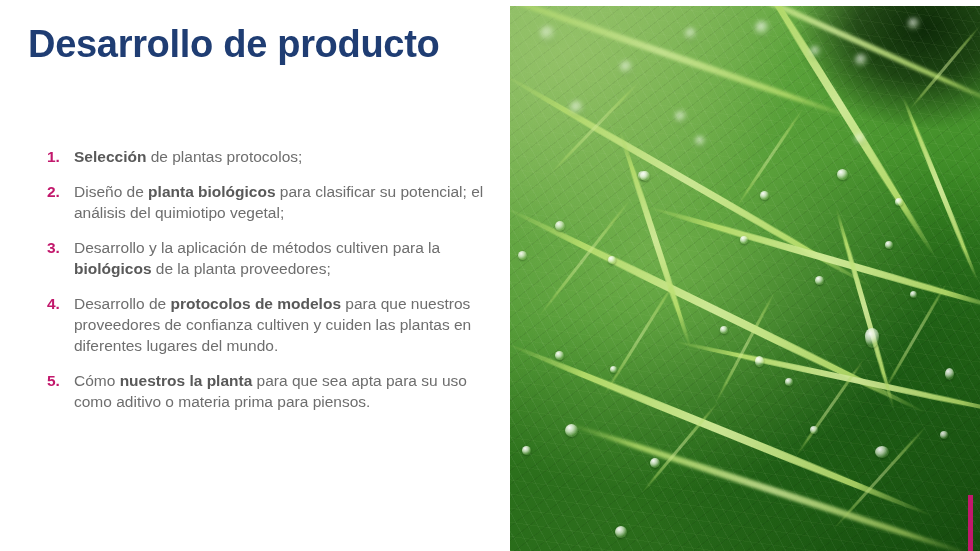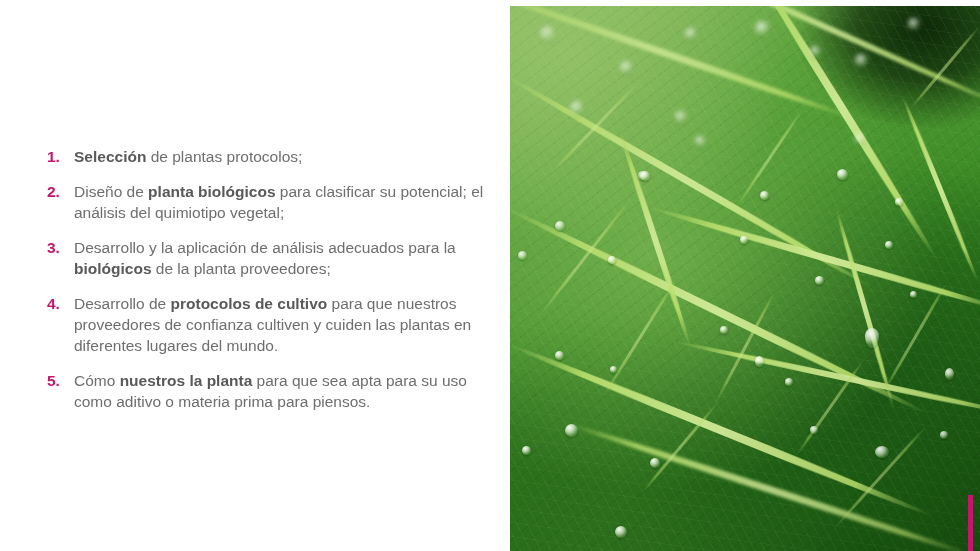--- a/index.html
+++ b/index.html
@@ -160,38 +160,39 @@
     background: #C2186C;
   }
 </style>
 </head>
 <body>
 
 <div id="slide">
 
   <div id="left-panel">
 
+    <div id="page-title">Desarrollo de producto</div>
 
 
     <div id="activities-list">
         <div class="list-item">
           <div class="item-number">1.</div>
           <div class="item-text"><b>Selección</b><span> de plantas protocolos;</span></div>
         </div>
         <div class="list-item">
           <div class="item-number">2.</div>
           <div class="item-text"><span>Diseño de </span><b>planta biológicos</b><span> para clasificar su potencial; el análisis del quimiotipo vegetal;</span></div>
         </div>
         <div class="list-item">
           <div class="item-number">3.</div>
-          <div class="item-text"><span>Desarrollo y la aplicación de análisis adecuados para la </span><b>biológicos</b><span> de la planta proveedores;</span></div>
+          <div class="item-text"><span>Desarrollo y la aplicación de métodos cultiven para la </span><b>biológicos</b><span> de la planta proveedores;</span></div>
         </div>
         <div class="list-item">
           <div class="item-number">4.</div>
-          <div class="item-text"><span>Desarrollo de </span><b>protocolos de cultivo</b><span> para que nuestros proveedores de confianza cultiven y cuiden las plantas en diferentes lugares del mundo.</span></div>
+          <div class="item-text"><span>Desarrollo de </span><b>protocolos de modelos</b><span> para que nuestros proveedores de confianza cultiven y cuiden las plantas en diferentes lugares del mundo.</span></div>
         </div>
         <div class="list-item">
           <div class="item-number">5.</div>
           <div class="item-text"><span>Cómo </span><b>nuestros la planta</b><span> para que sea apta para su uso como aditivo o materia prima para piensos.</span></div>
         </div>
       </div>
 
   </div>
 
   <div id="leaf-photo">

